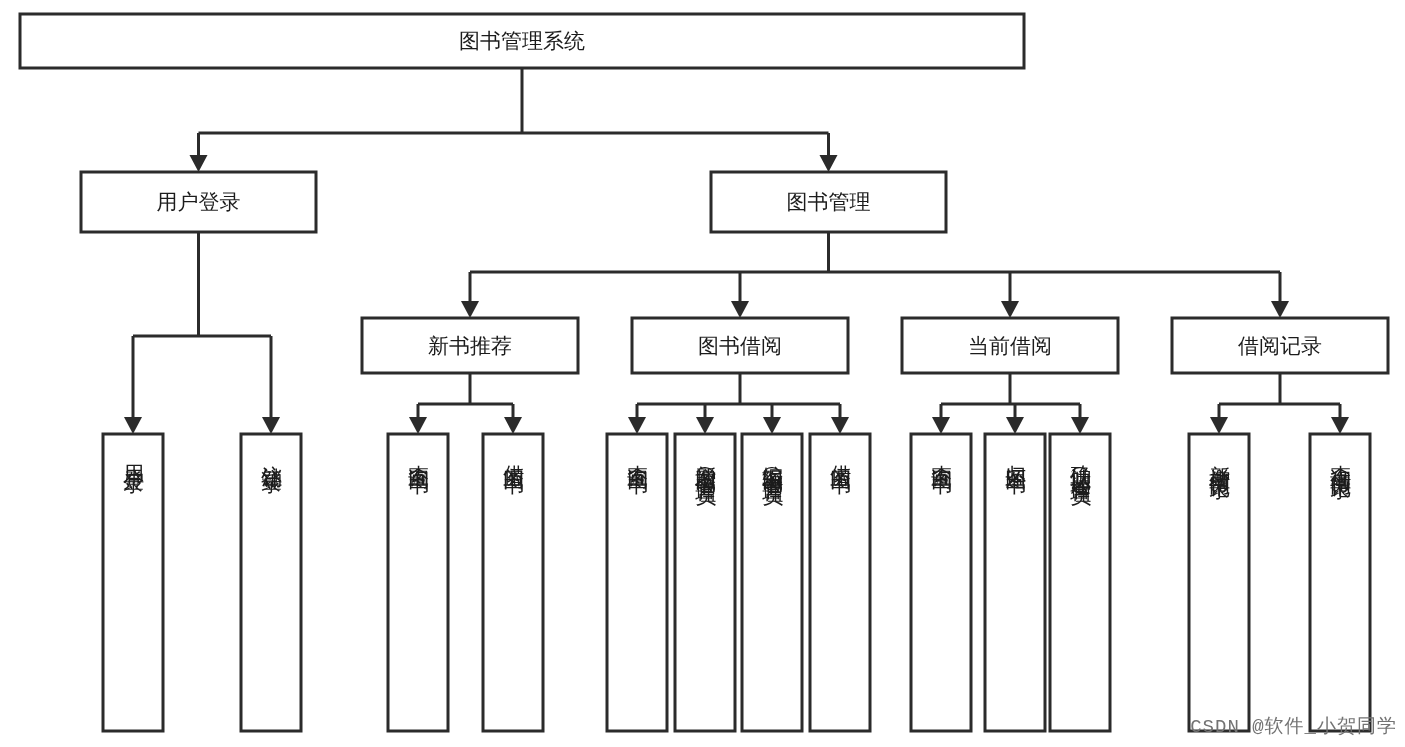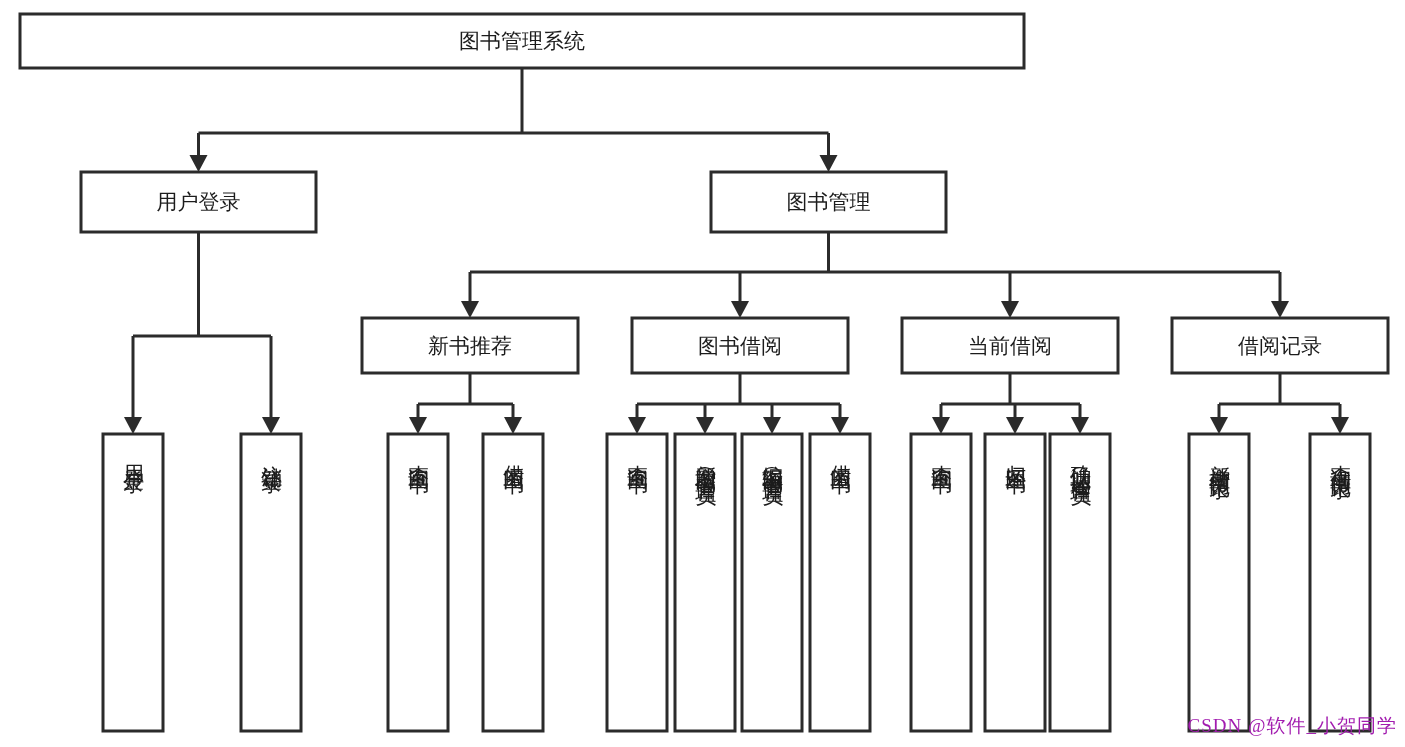--- a/index.html
+++ b/index.html
@@ -61,23 +61,23 @@
     font-size: 21px;
     line-height: 1.22;
     letter-spacing: 3px;
     color: #1c1c1c;
     white-space: nowrap;
   }
   .watermark {
     position: absolute;
     right: 8px;
     bottom: 8px;
-    font-family: Liberation Serif, serif;
+    font-family: Liberation Mono, monospace;
     font-size: 19px;
-    color: #a21caf;
+    color: #737373;
     letter-spacing: 1px;
     white-space: nowrap;
   }
 </style>
 </head>
 <body>
 
 <div id="diagram-root">
   <svg class="diagram" viewBox="0 0 1405 747">
     <g id="connector-layer">

